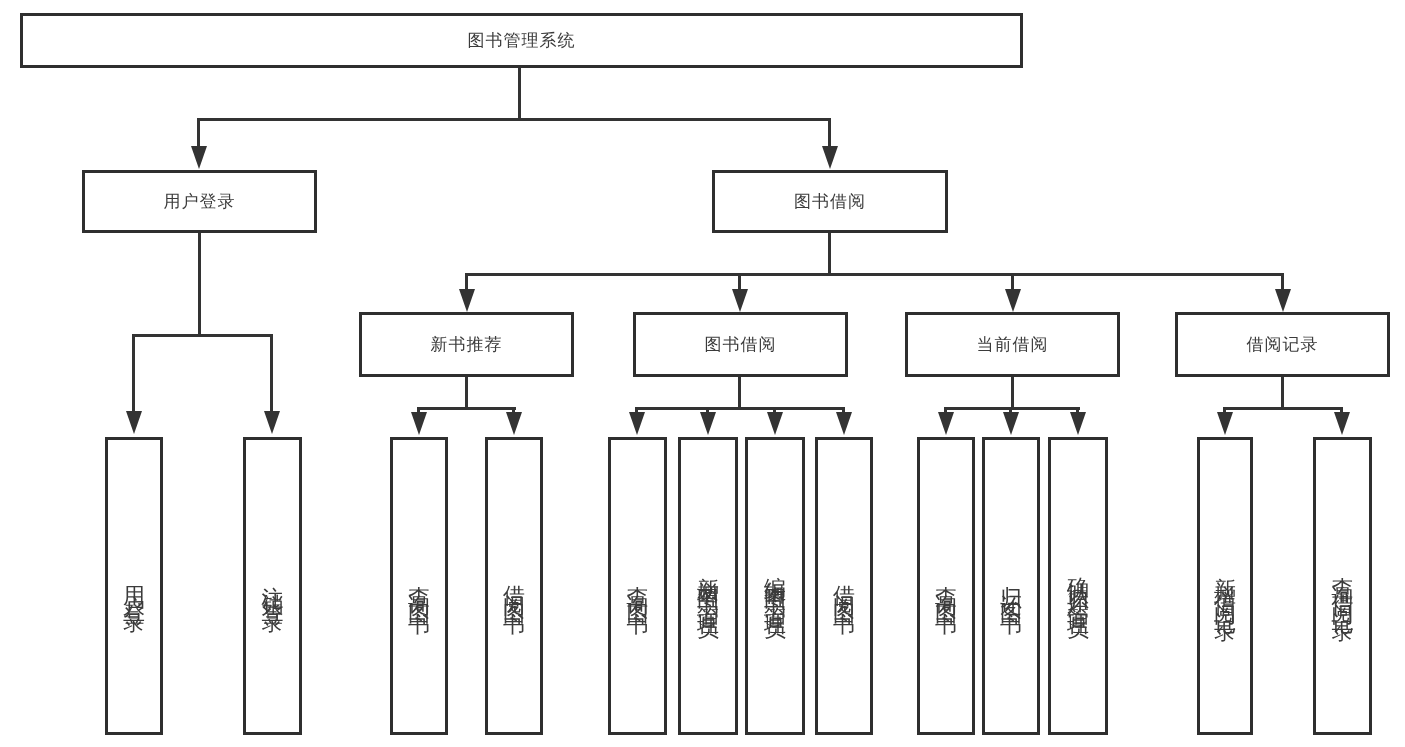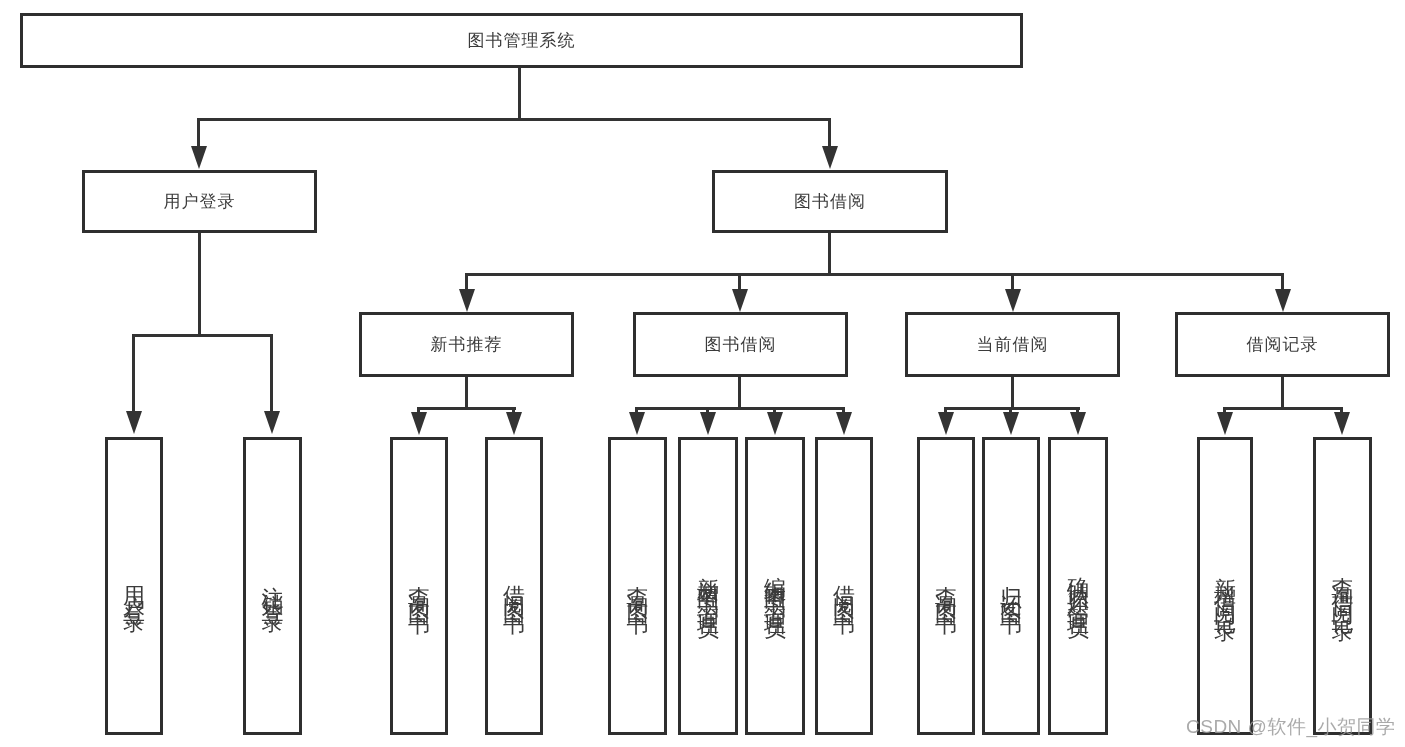--- a/index.html
+++ b/index.html
@@ -174,15 +174,14 @@
     <span class="vtext long">确认归还（管理员）</span>
   </div>
 
   <div class="node vnode" style="left:1197px; top:437px; width:56px; height:298px;">
     <span class="vtext">新增借阅记录</span>
   </div>
   <div class="node vnode" style="left:1313px; top:437px; width:59px; height:298px;">
     <span class="vtext">查询借阅记录</span>
   </div>
 
-  <div class="watermark">CSDN @软件_小贺同学</div>
 
 </div>
 
 </body></html>

